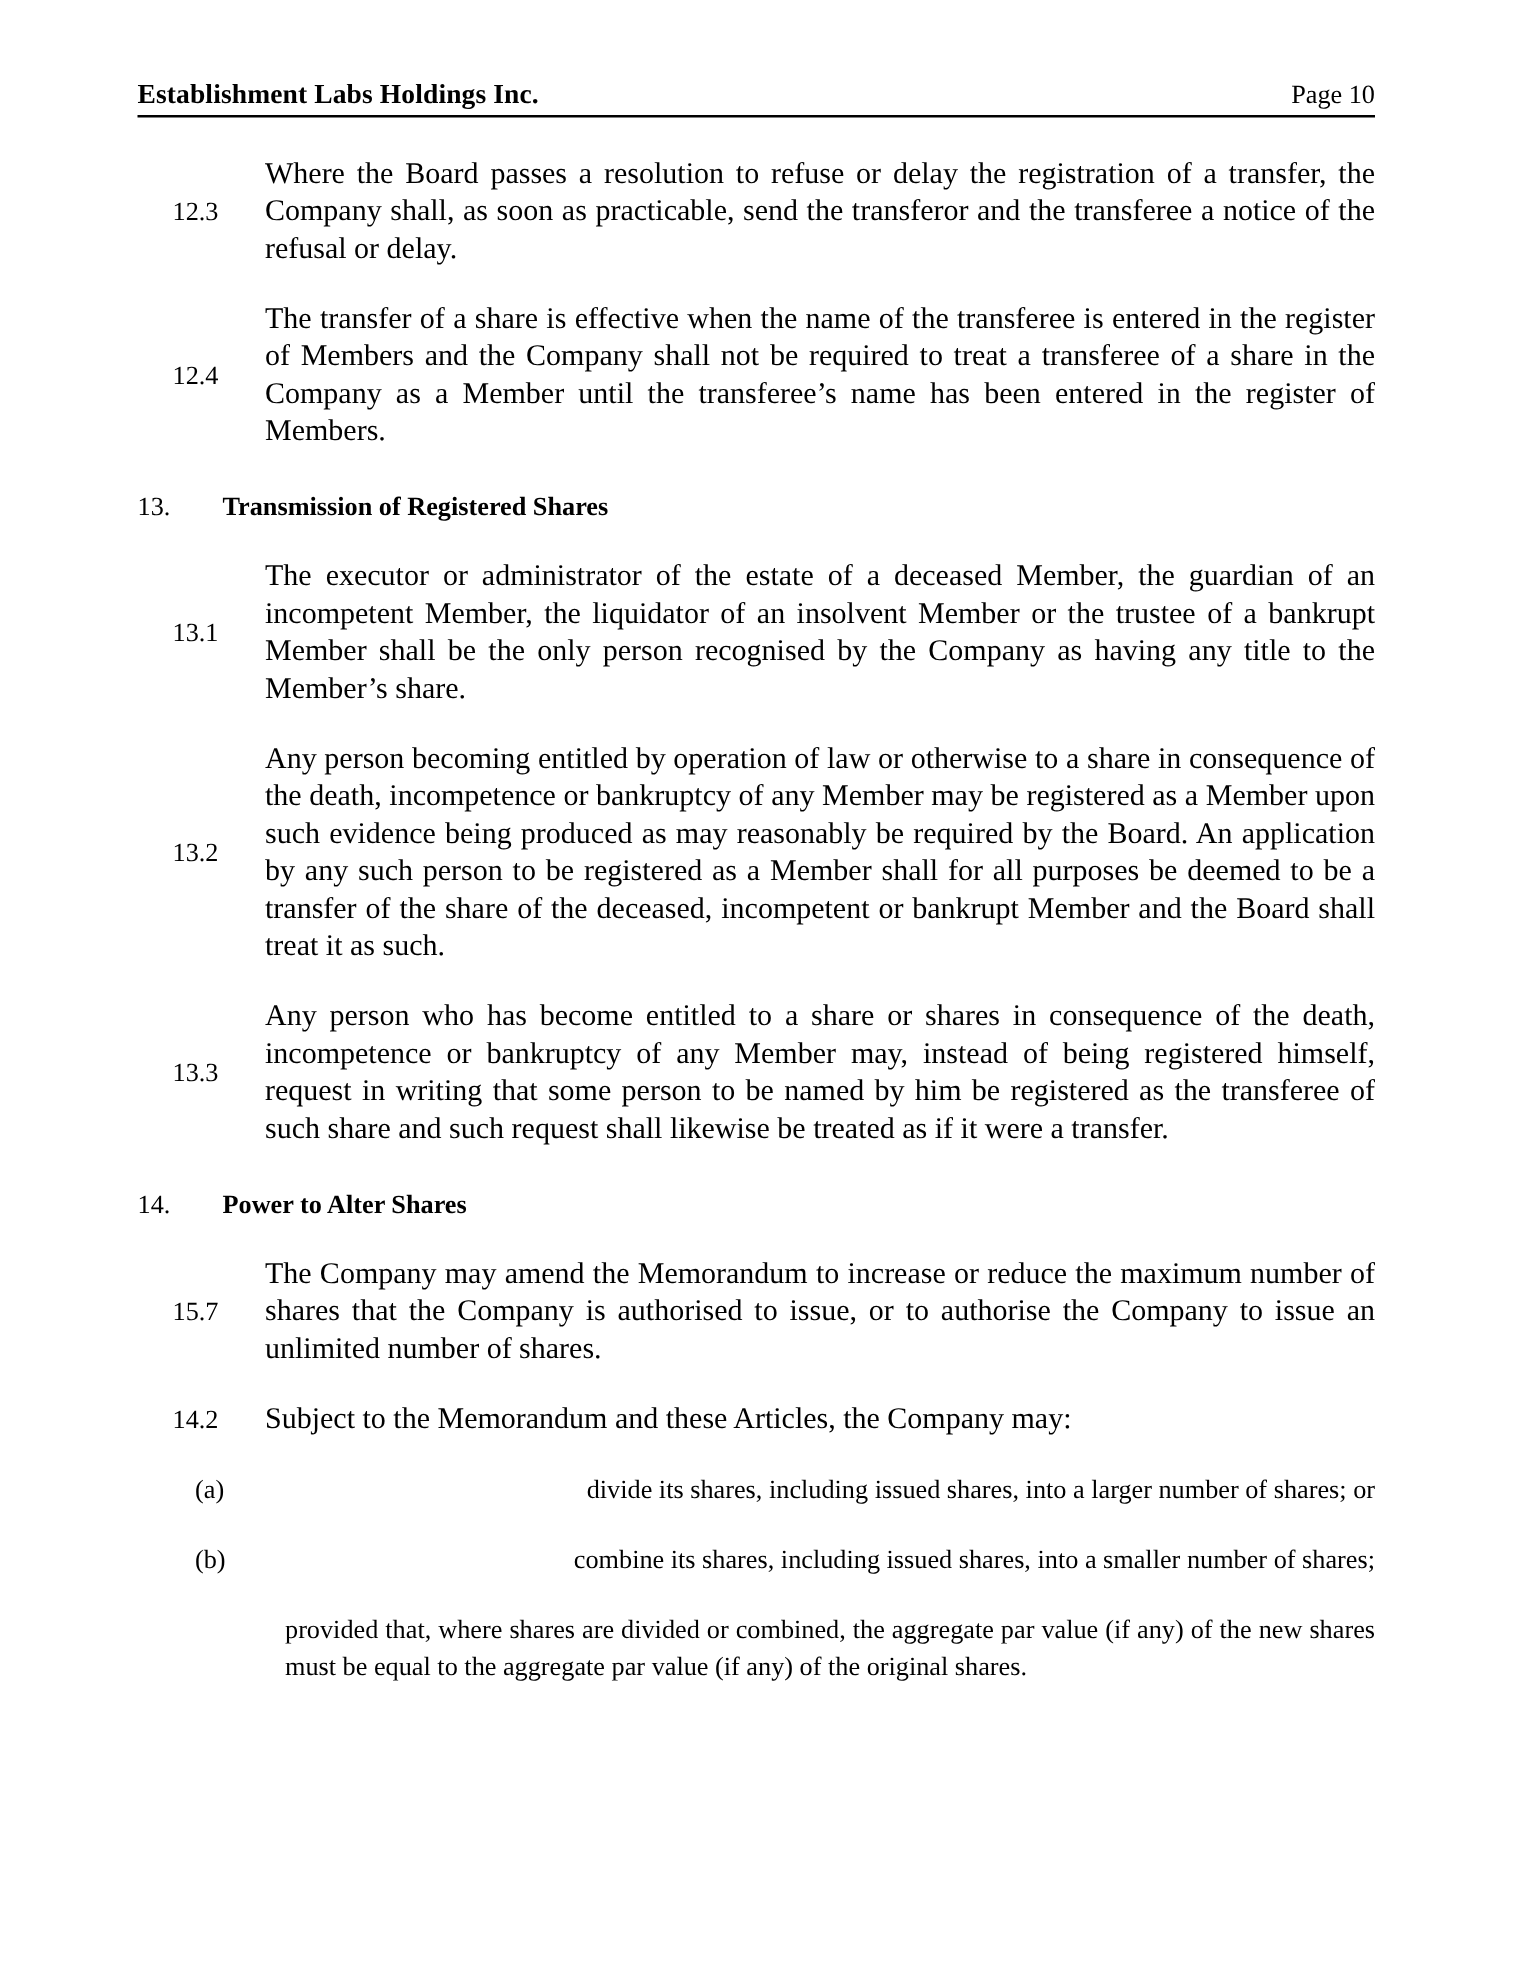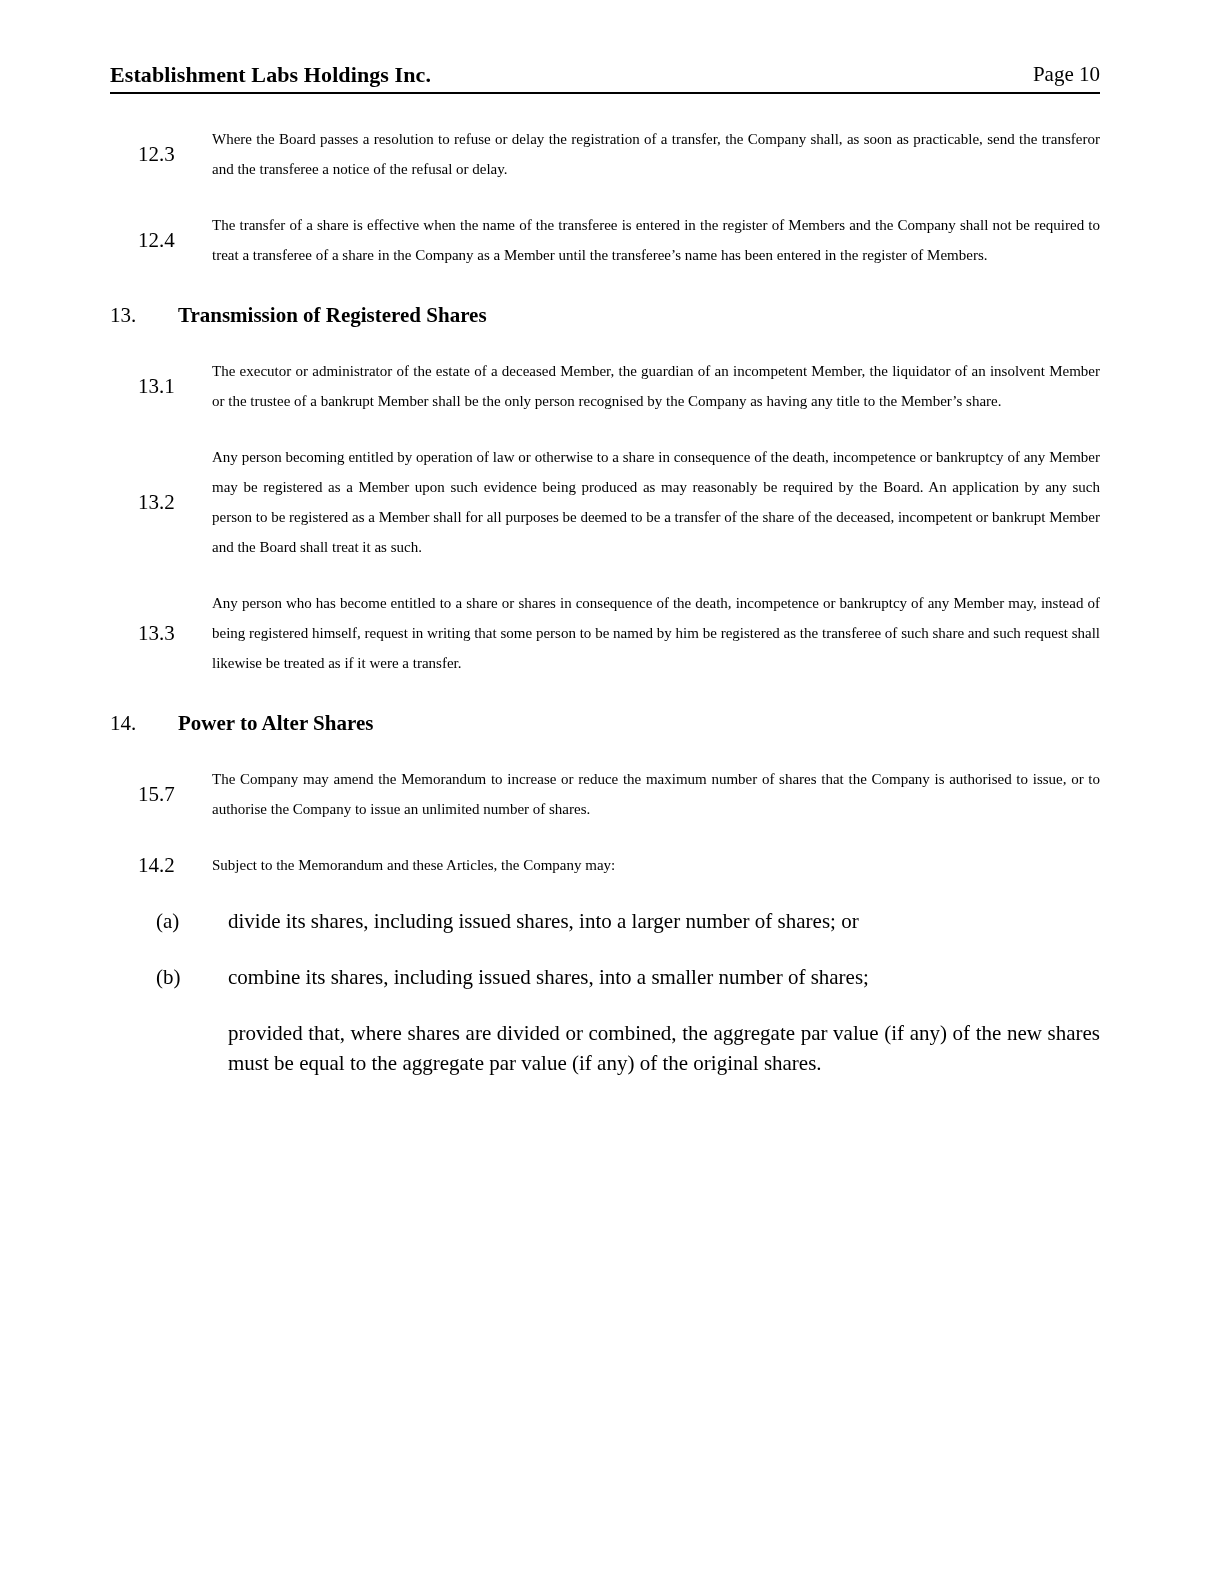--- a/index.html
+++ b/index.html
@@ -22,21 +22,21 @@
   .content {
     position: absolute;
     left: 110px;
     top: 62px;
     width: 990px;
   }
 
   
   .page-header {
     display: flex;
-    align-items: flex-start;
+    align-items: flex-end;
     justify-content: space-between;
     width: 990px;
     padding-bottom: 4px;
     border-bottom: 2.5px solid #000;
     margin-bottom: 30px;
   }
   .header-title {
     font-size: 22px;
     font-weight: bold;
     letter-spacing: 0.1px;
@@ -55,21 +55,21 @@
   .clause-num {
     flex: 0 0 auto;
     width: 74px;
     margin-left: 28px;
     font-size: 21px;
     line-height: 30px;
     text-align: left;
   }
   .clause-body {
     flex: 1 1 auto;
-    font-size: 15px;
+    font-size: 24px;
     line-height: 30px;
     text-align: justify;
     text-justify: inter-word;
     hyphens: none;
   }
   .clause-body.last-left > :last-child { text-align: justify; }
 
   
   .section-heading {
     display: flex;
@@ -110,21 +110,21 @@
   .subitem-label {
     flex: 0 0 auto;
     width: 72px;
     font-size: 21px;
     line-height: 30px;
   }
   .subitem-text {
     flex: 1 1 auto;
     font-size: 21px;
     line-height: 30px;
-    text-align: left;
+    text-align: right;
   }
   .proviso {
     margin-top: 26px;
     margin-left: 118px;
     font-size: 21px;
     line-height: 30px;
     text-align: justify;
     text-justify: inter-word;
   }
 </style>

